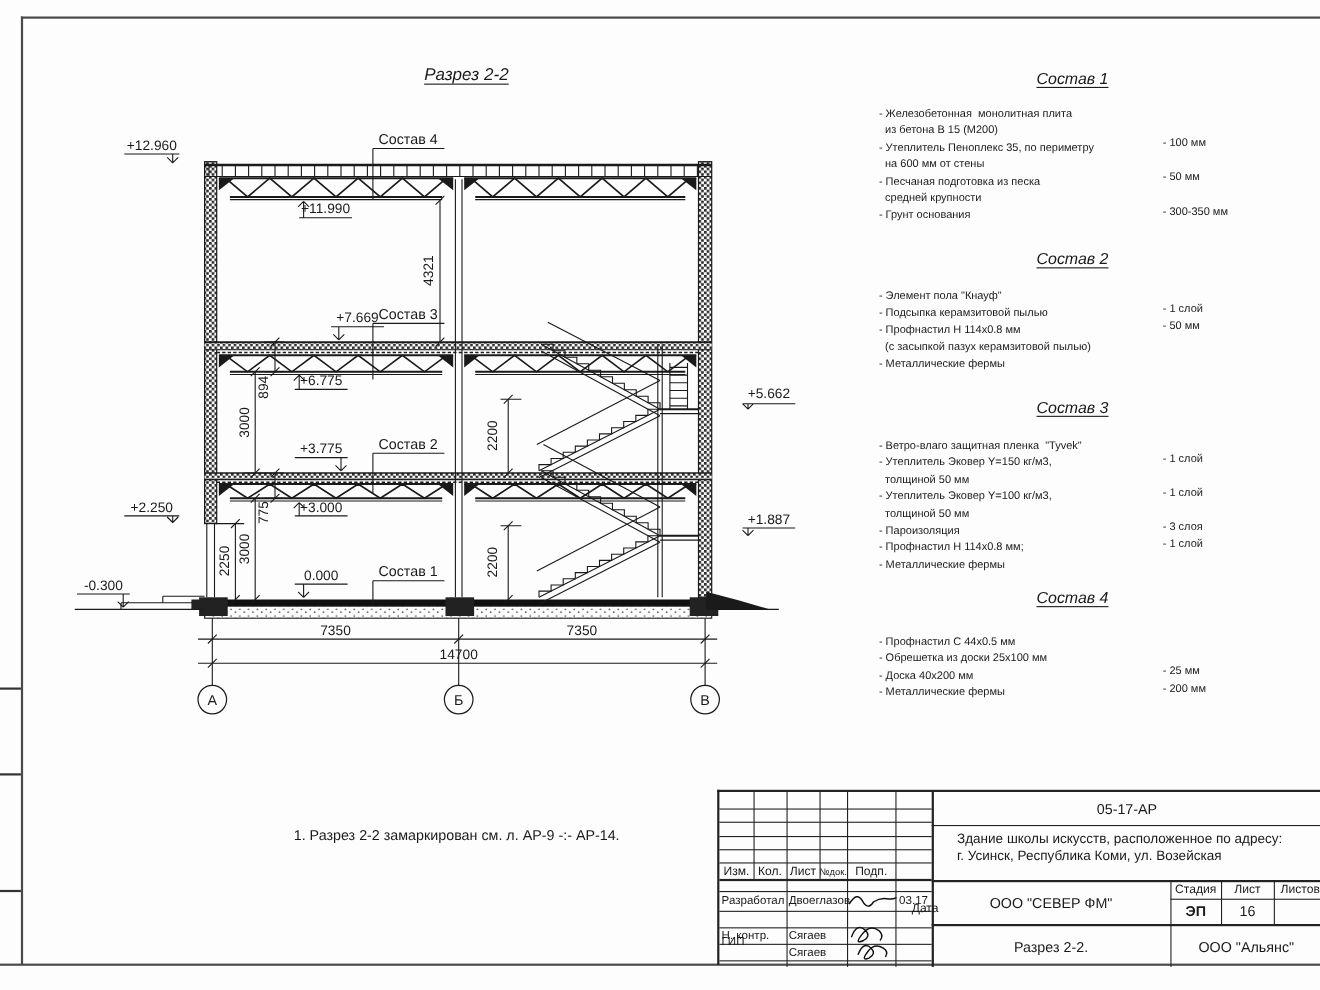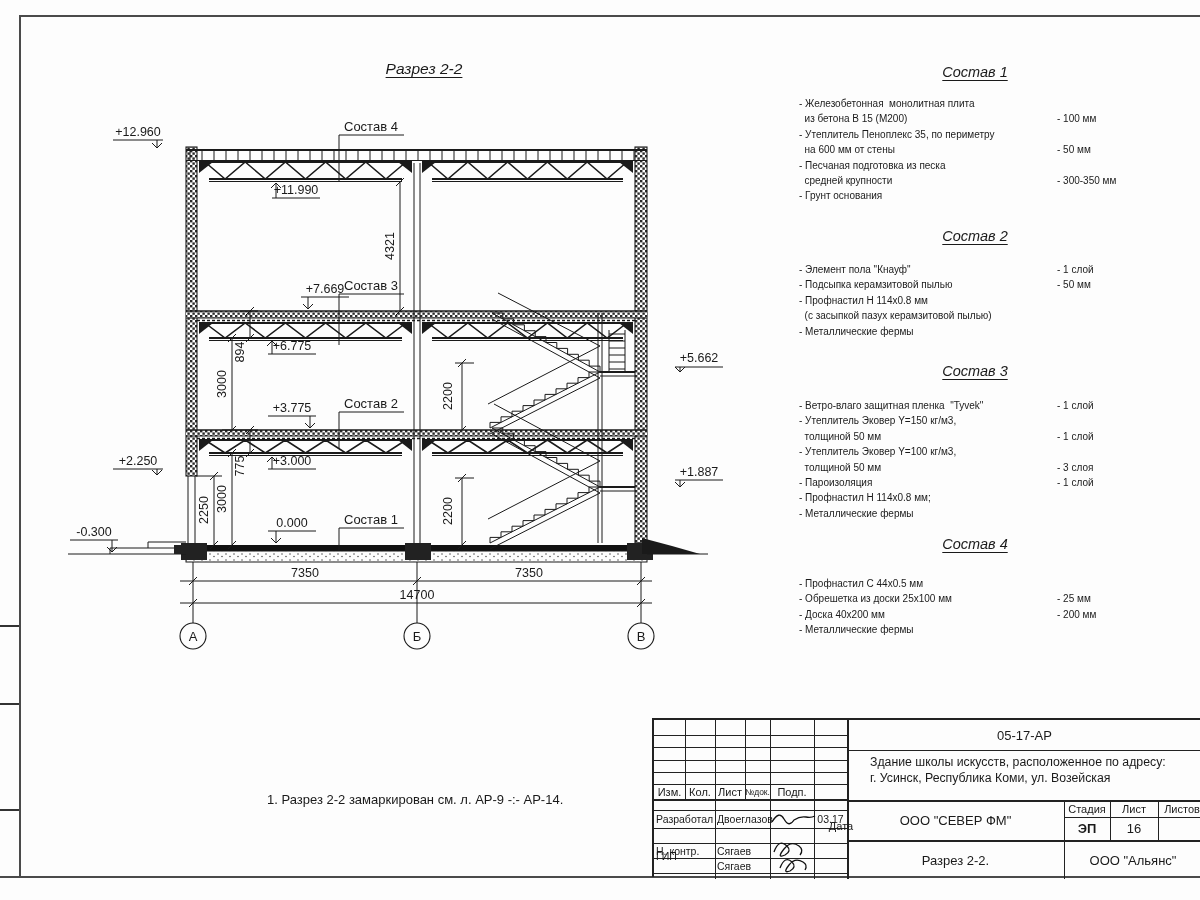--- a/index.html
+++ b/index.html
@@ -22,21 +22,21 @@
   #sec .t12{font-size:12.5px;}
   #sec .t13{font-size:13px;}
   .mid{text-anchor:middle;}
   
   .dwg-title{font-size:15.5px;font-style:italic;text-align:center;}
   .dwg-title span{text-decoration:underline;text-underline-offset:3px;}
   .comp-head{font-size:14.5px;font-style:italic;text-align:center;width:360px;}
   .comp-head span{text-decoration:underline;text-underline-offset:3px;}
   .comp-rows{width:400px;font-size:10px;line-height:15.4px;}
   .crow{position:relative;white-space:pre;}
-  .crow .val{position:absolute;left:258px;top:0;white-space:pre;text-align:center;}
+  .crow .val{position:absolute;left:258px;top:12px;white-space:pre;text-align:center;}
   .note{font-size:13px;}
   
   #tb{left:652px;top:718px;width:548px;height:159px;border-left:2px solid #222;border-top:2px solid #222;box-sizing:border-box;}
   #tb .ln{position:absolute;background:#222;}
   #tb .cell{position:absolute;display:flex;align-items:center;justify-content:center;text-align:center;}
   #tb .cl{justify-content:flex-start;text-align:left;}
   .f13{font-size:13px;}
   .f12{font-size:12.3px;}
   .f11{font-size:11px;}
   .f10{font-size:10.5px;}
@@ -301,21 +301,21 @@
 
 <div class="abs comp-head" style="left:795px;top:536px;">
   <span>Состав 4</span></div>
 <div class="abs comp-rows" style="left:799px;top:576px;">
   <div class="crow"><span>- Профнастил С 44х0.5 мм</span><span class="val"></span></div>
   <div class="crow"><span>- Обрешетка из доски 25х100 мм</span><span class="val">- 25 мм</span></div>
   <div class="crow"><span>- Доска 40х200 мм</span><span class="val">- 200 мм</span></div>
   <div class="crow"><span>- Металлические фермы</span><span class="val"></span></div>
 </div>
 
-<div class="abs note" style="left:267px;top:752px;margin-top:40px;">1. Разрез 2-2 замаркирован см. л. АР-9 -:- АР-14.</div>
+<div class="abs note" style="left:267px;top:752px;">1. Разрез 2-2 замаркирован см. л. АР-9 -:- АР-14.</div>
 
 <div id="tb" class="abs">
 
   <div class="ln" style="left:31px;top:0;width:1px;height:79px;"></div>
   <div class="ln" style="left:61px;top:0;width:1px;height:159px;"></div>
   <div class="ln" style="left:91px;top:0;width:1px;height:79px;"></div>
   <div class="ln" style="left:116px;top:0;width:1px;height:159px;"></div>
   <div class="ln" style="left:160px;top:0;width:1px;height:159px;"></div>
   <div class="ln" style="left:193px;top:0;width:2px;height:159px;"></div>
   <div class="ln" style="left:410px;top:80px;width:1px;height:79px;"></div>

